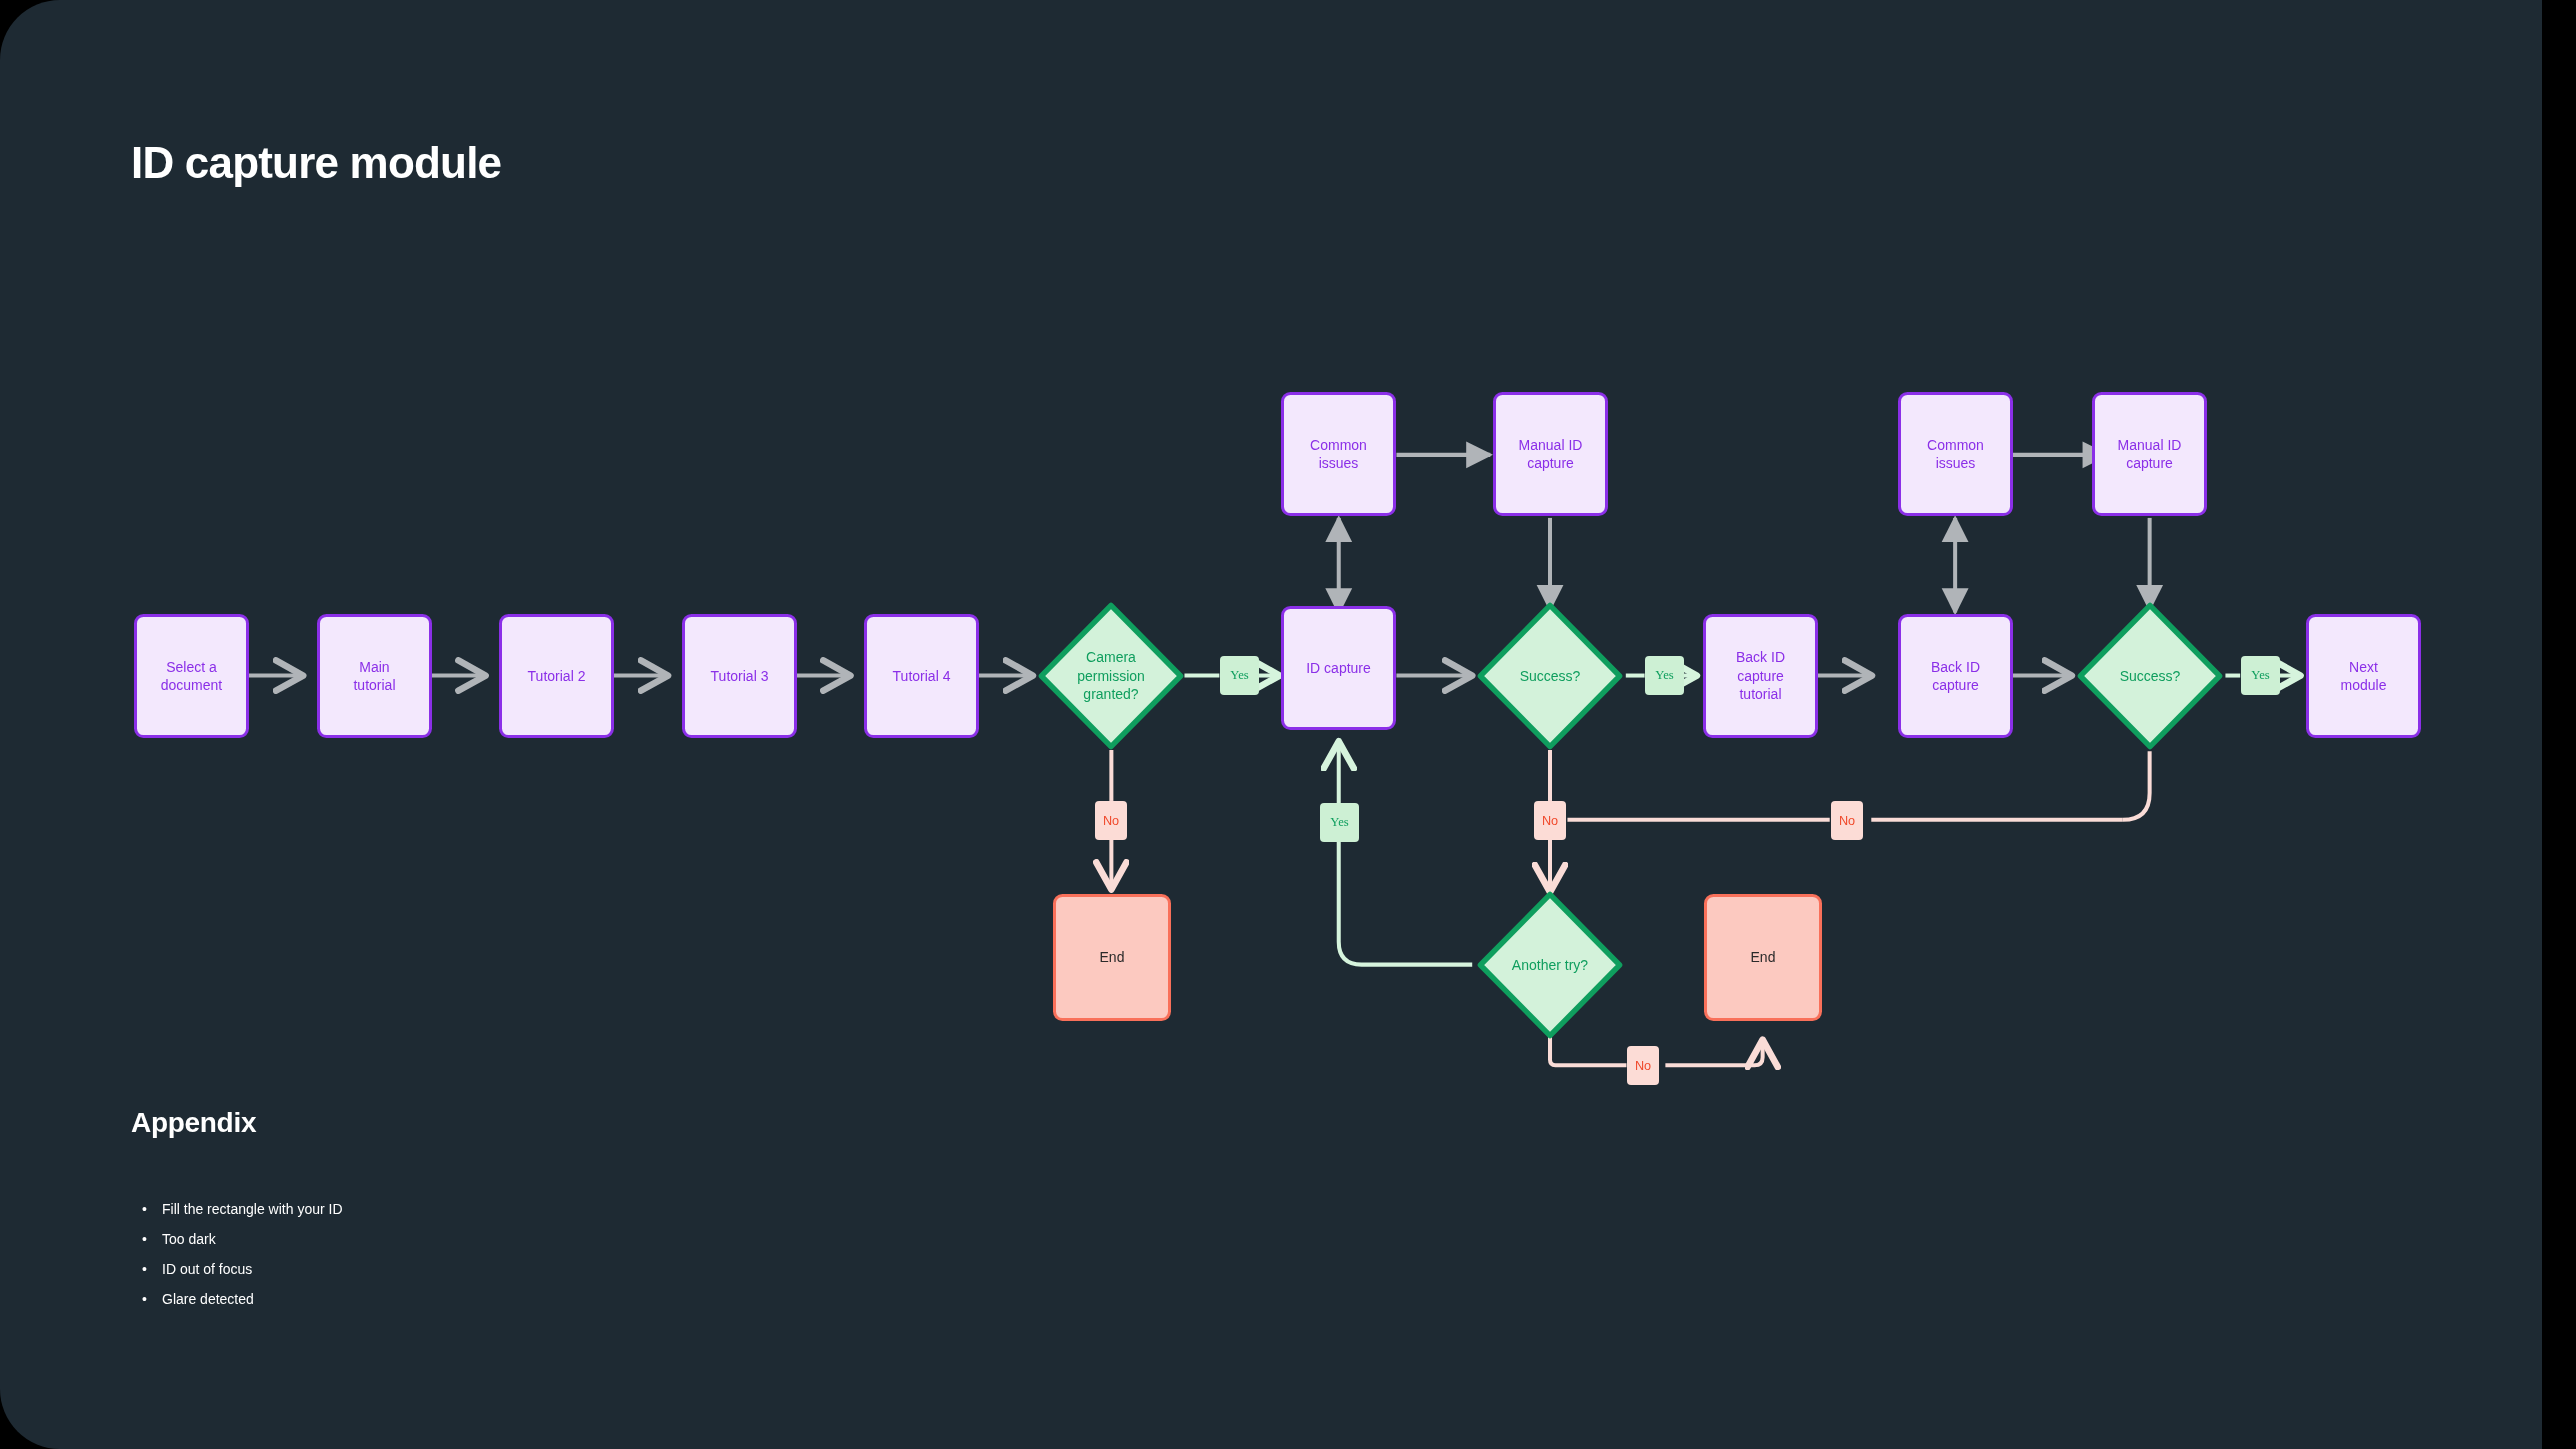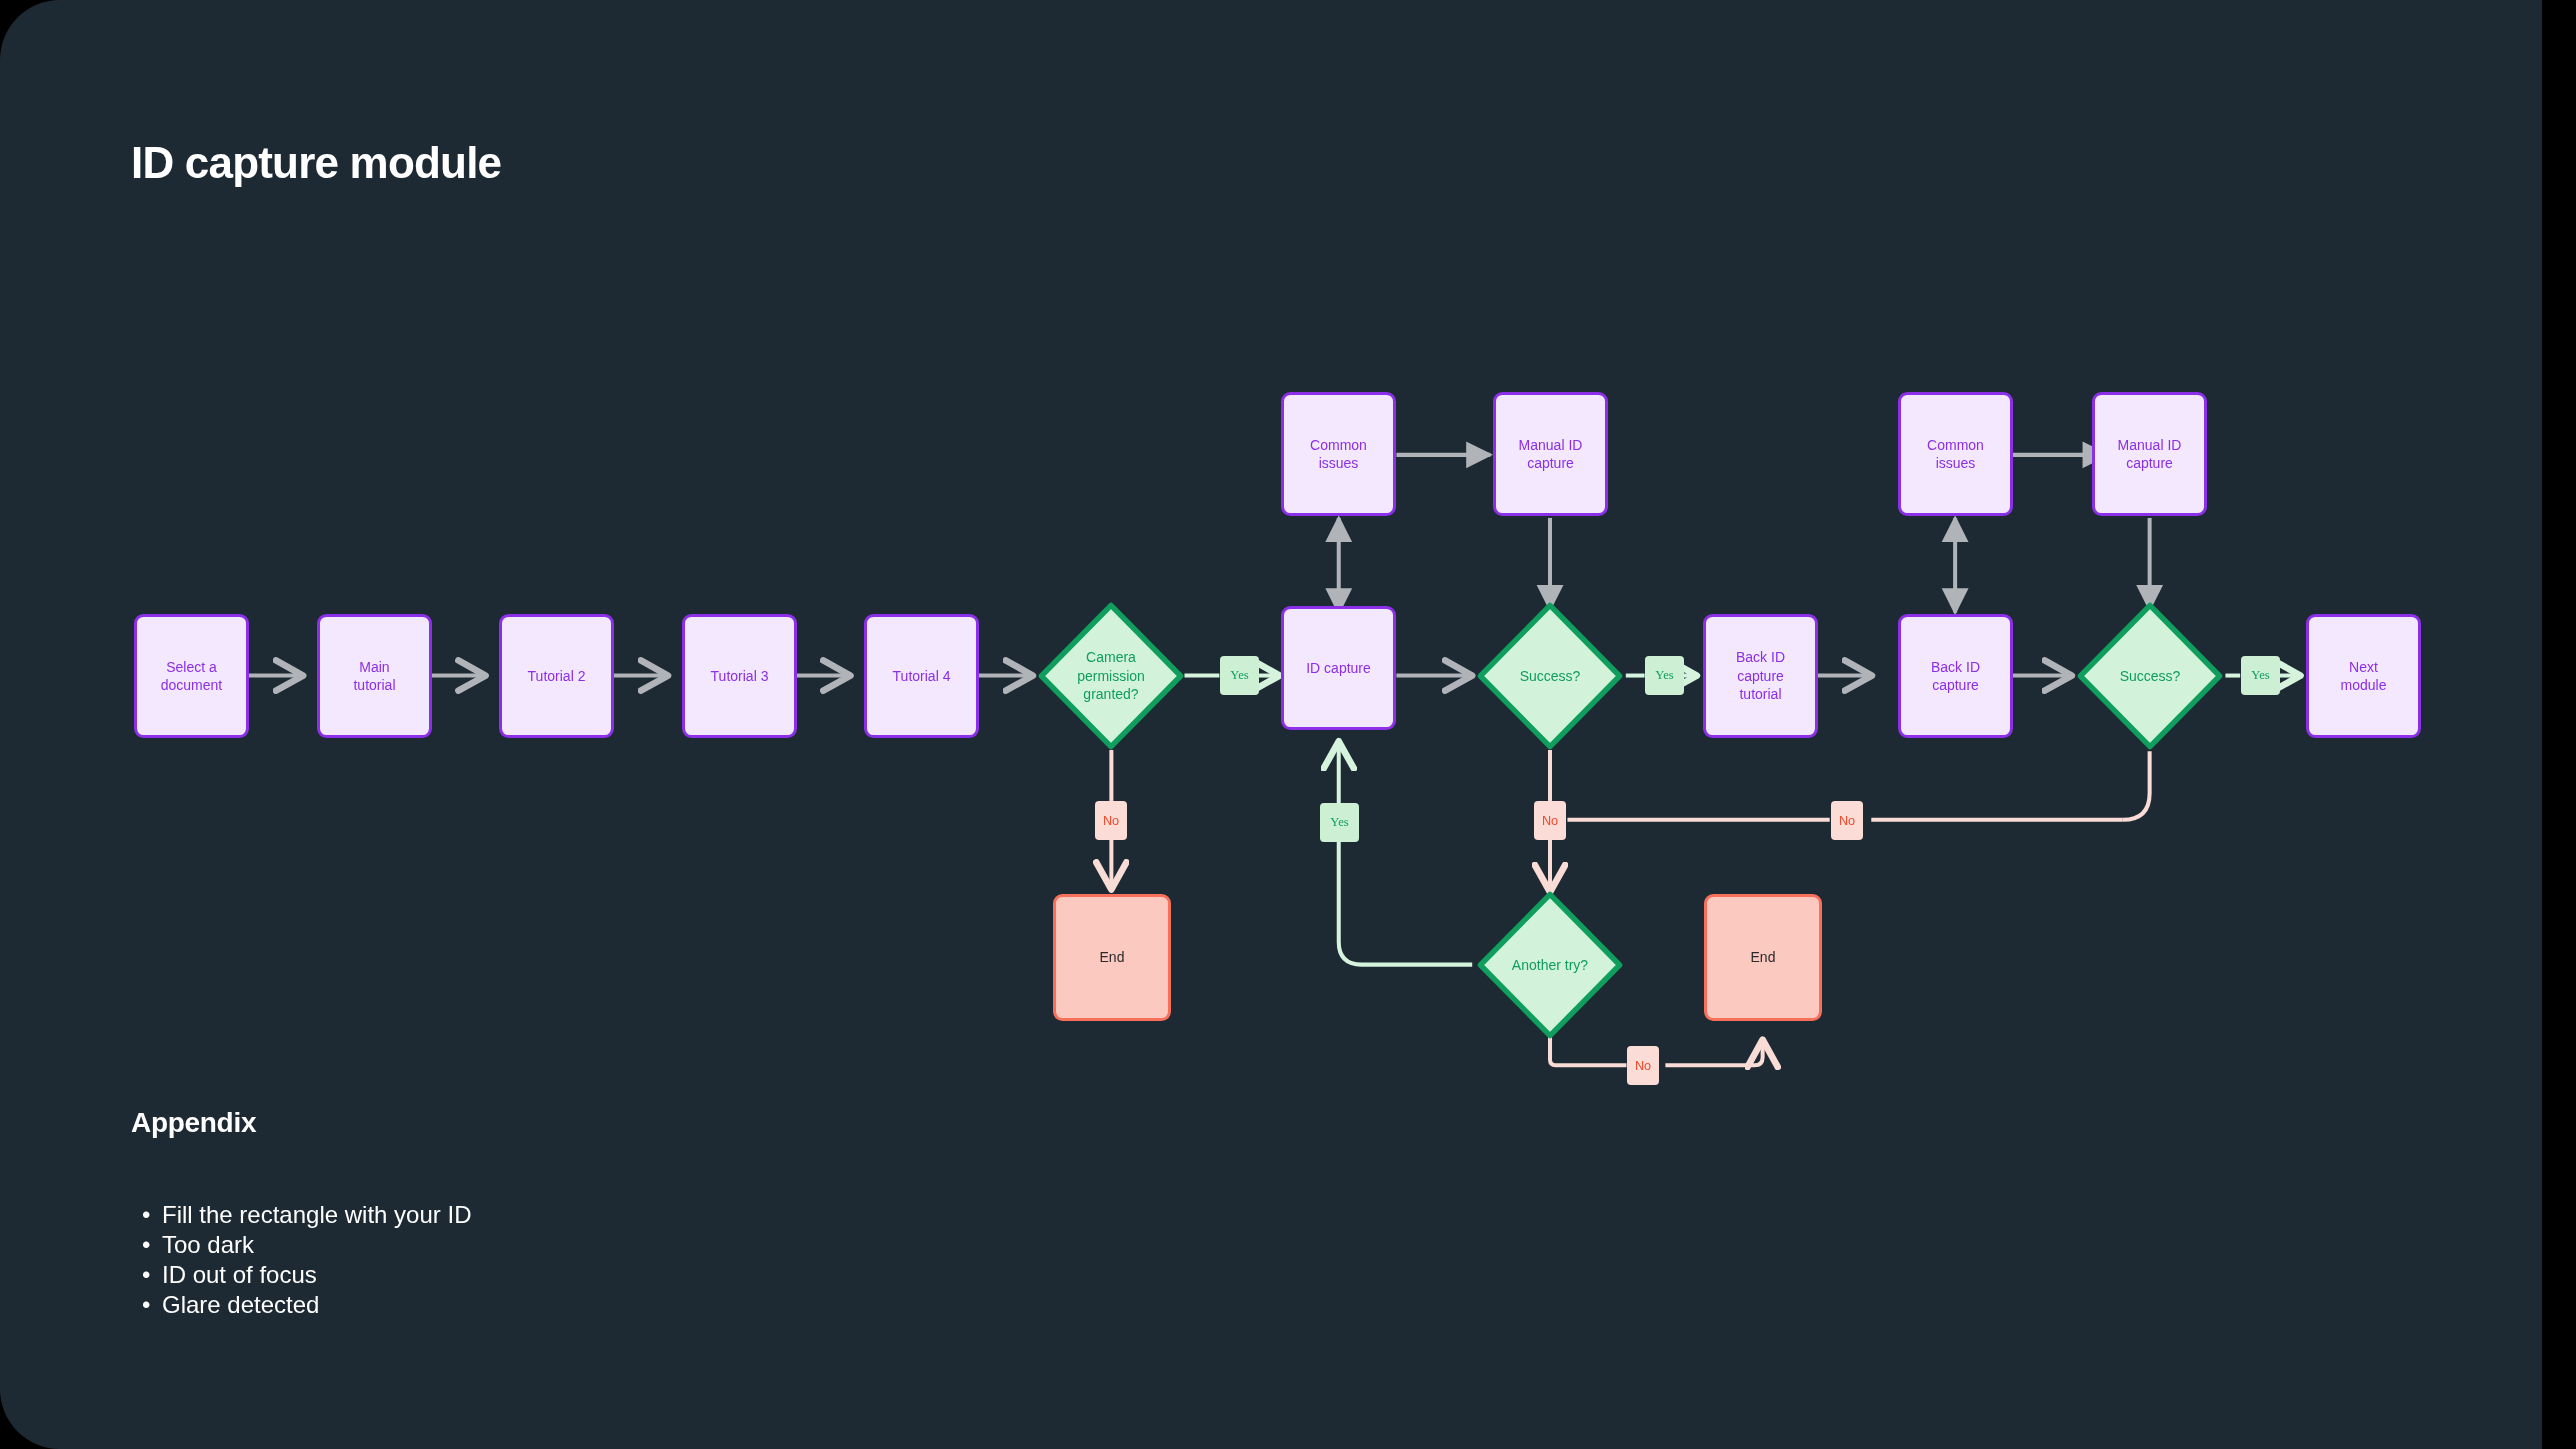--- a/index.html
+++ b/index.html
@@ -54,21 +54,21 @@
     position: absolute;
     left: 131px;
     top: 1171px;
     font-size: 22px;
     color: #ffffff;
     white-space: nowrap;
   }
   .appendix-item {
     position: absolute;
     left: 142px;
-    font-size: 24px;
+    font-size: 14px;
     color: #ffffff;
     white-space: nowrap;
   }
   .appendix-item .bullet {
     display: inline-block;
     width: 20px;
     color: #ffffff;
   }
 
   

